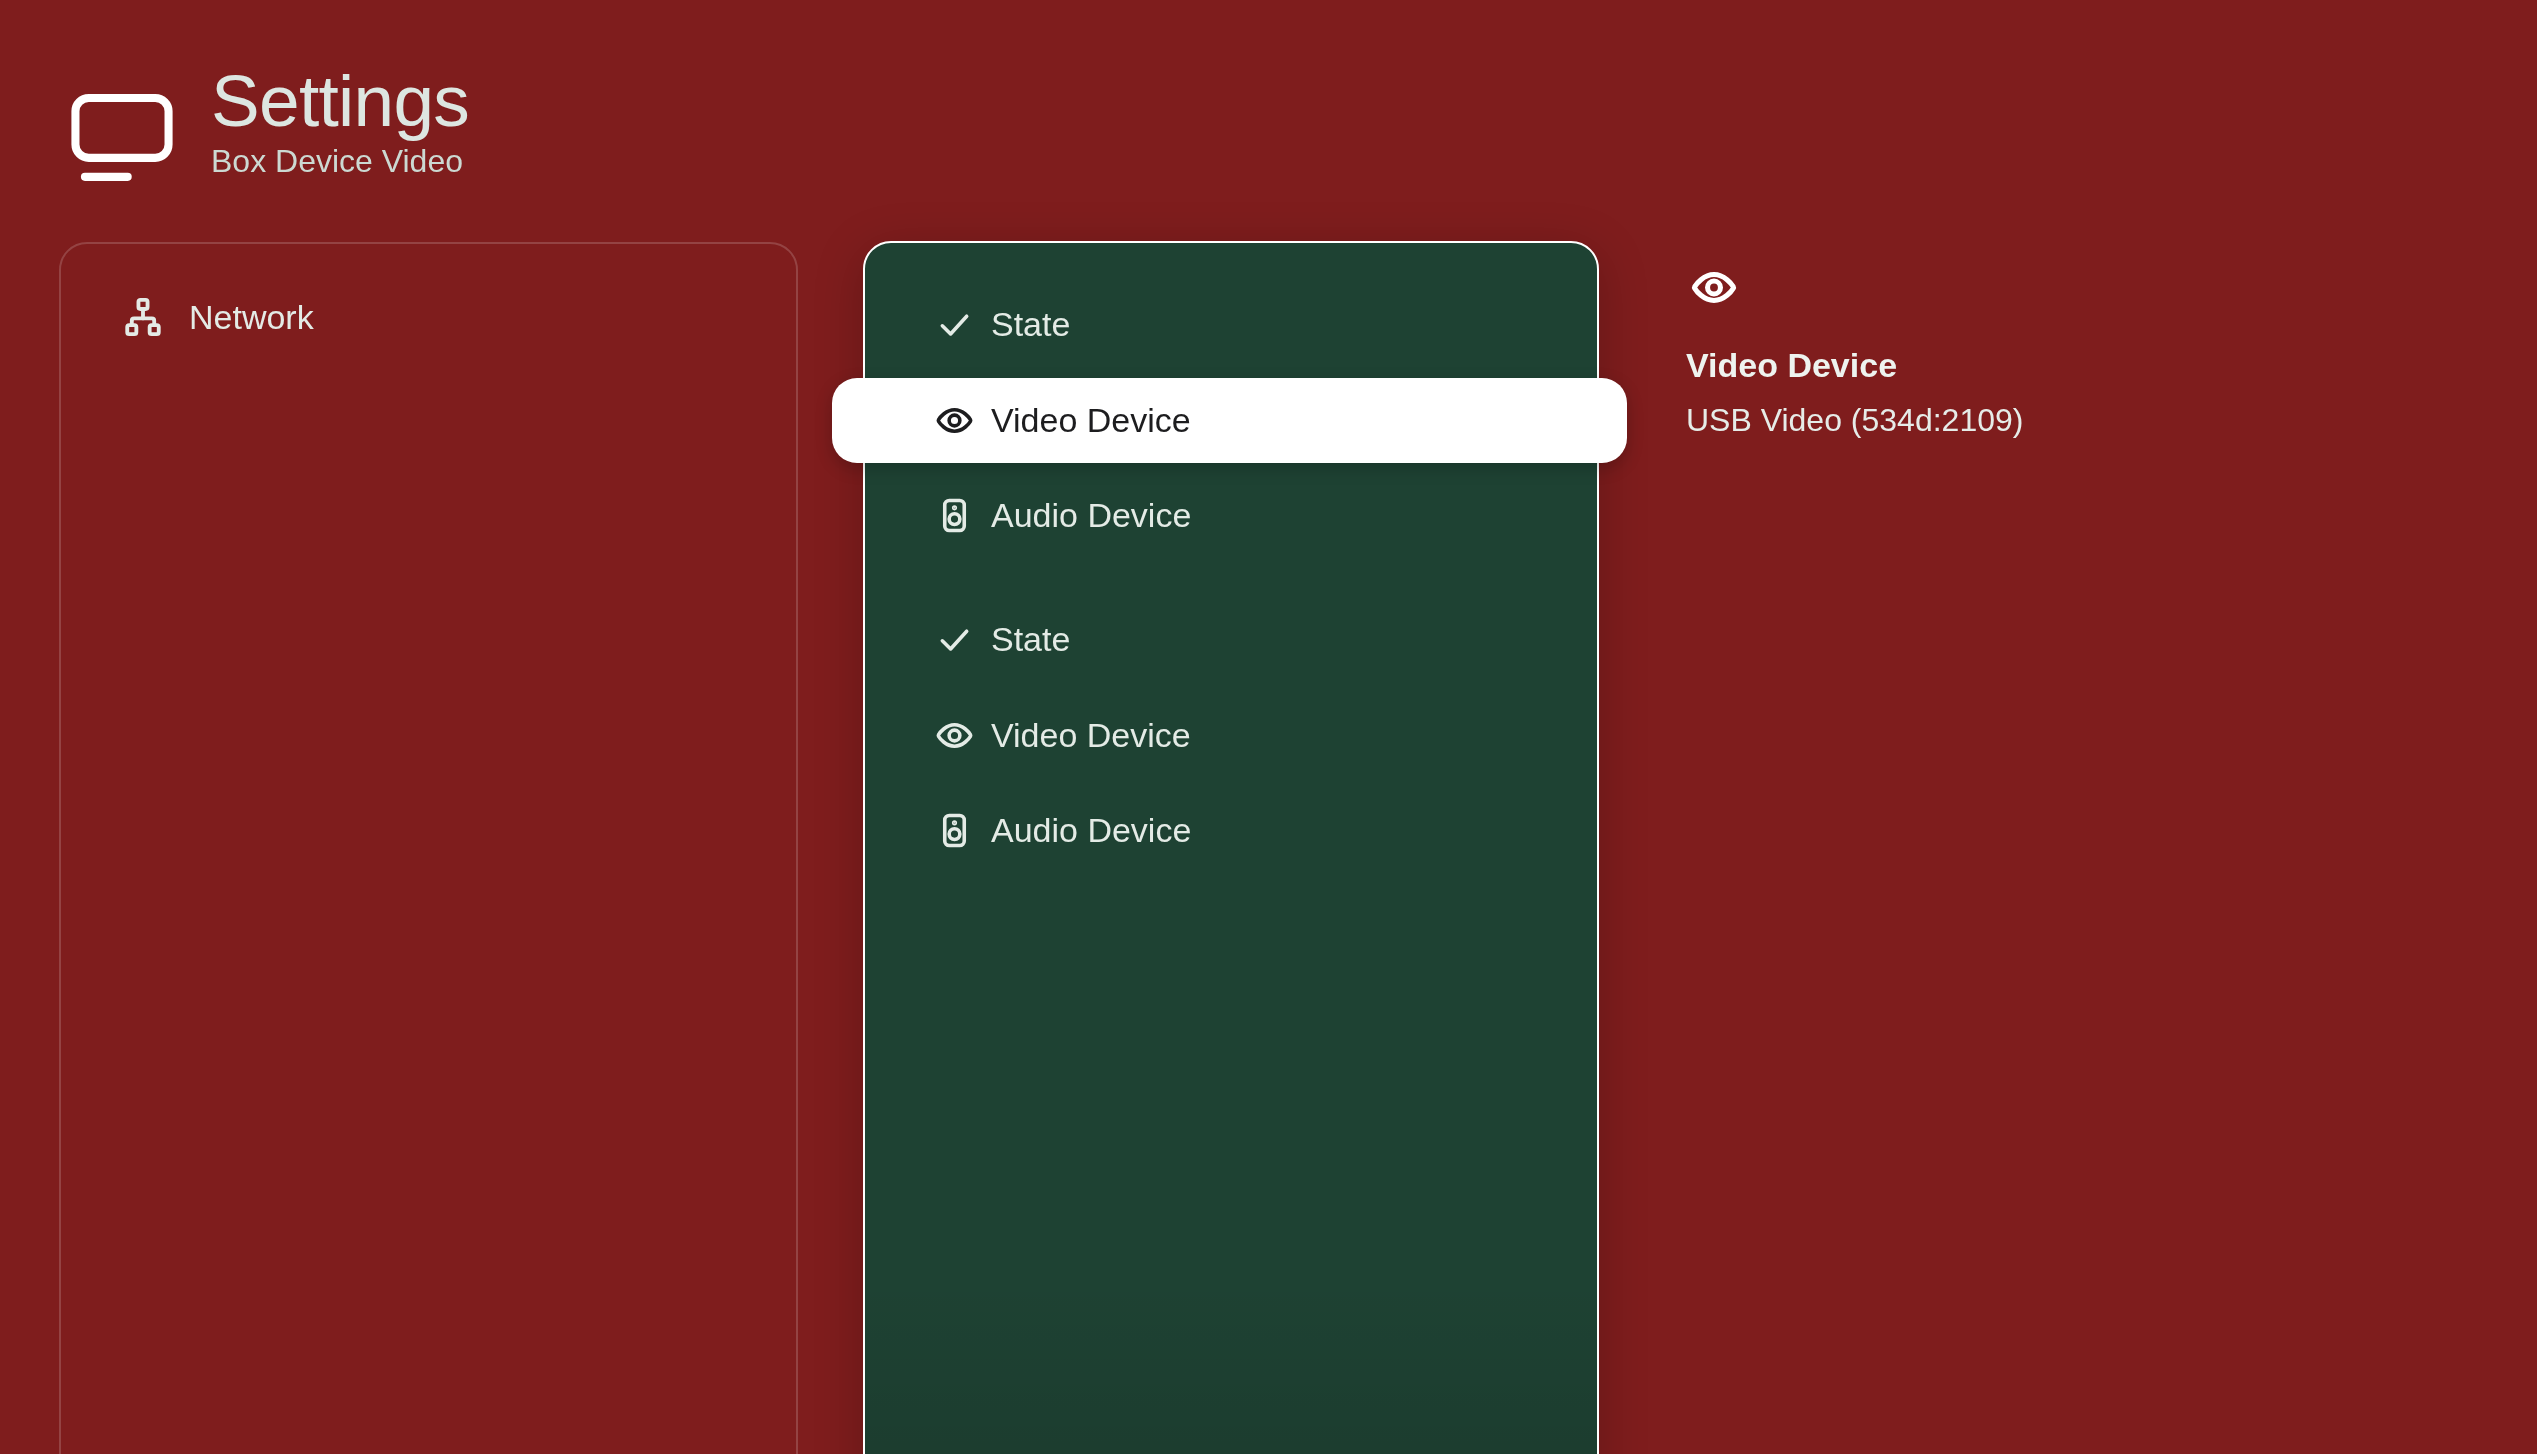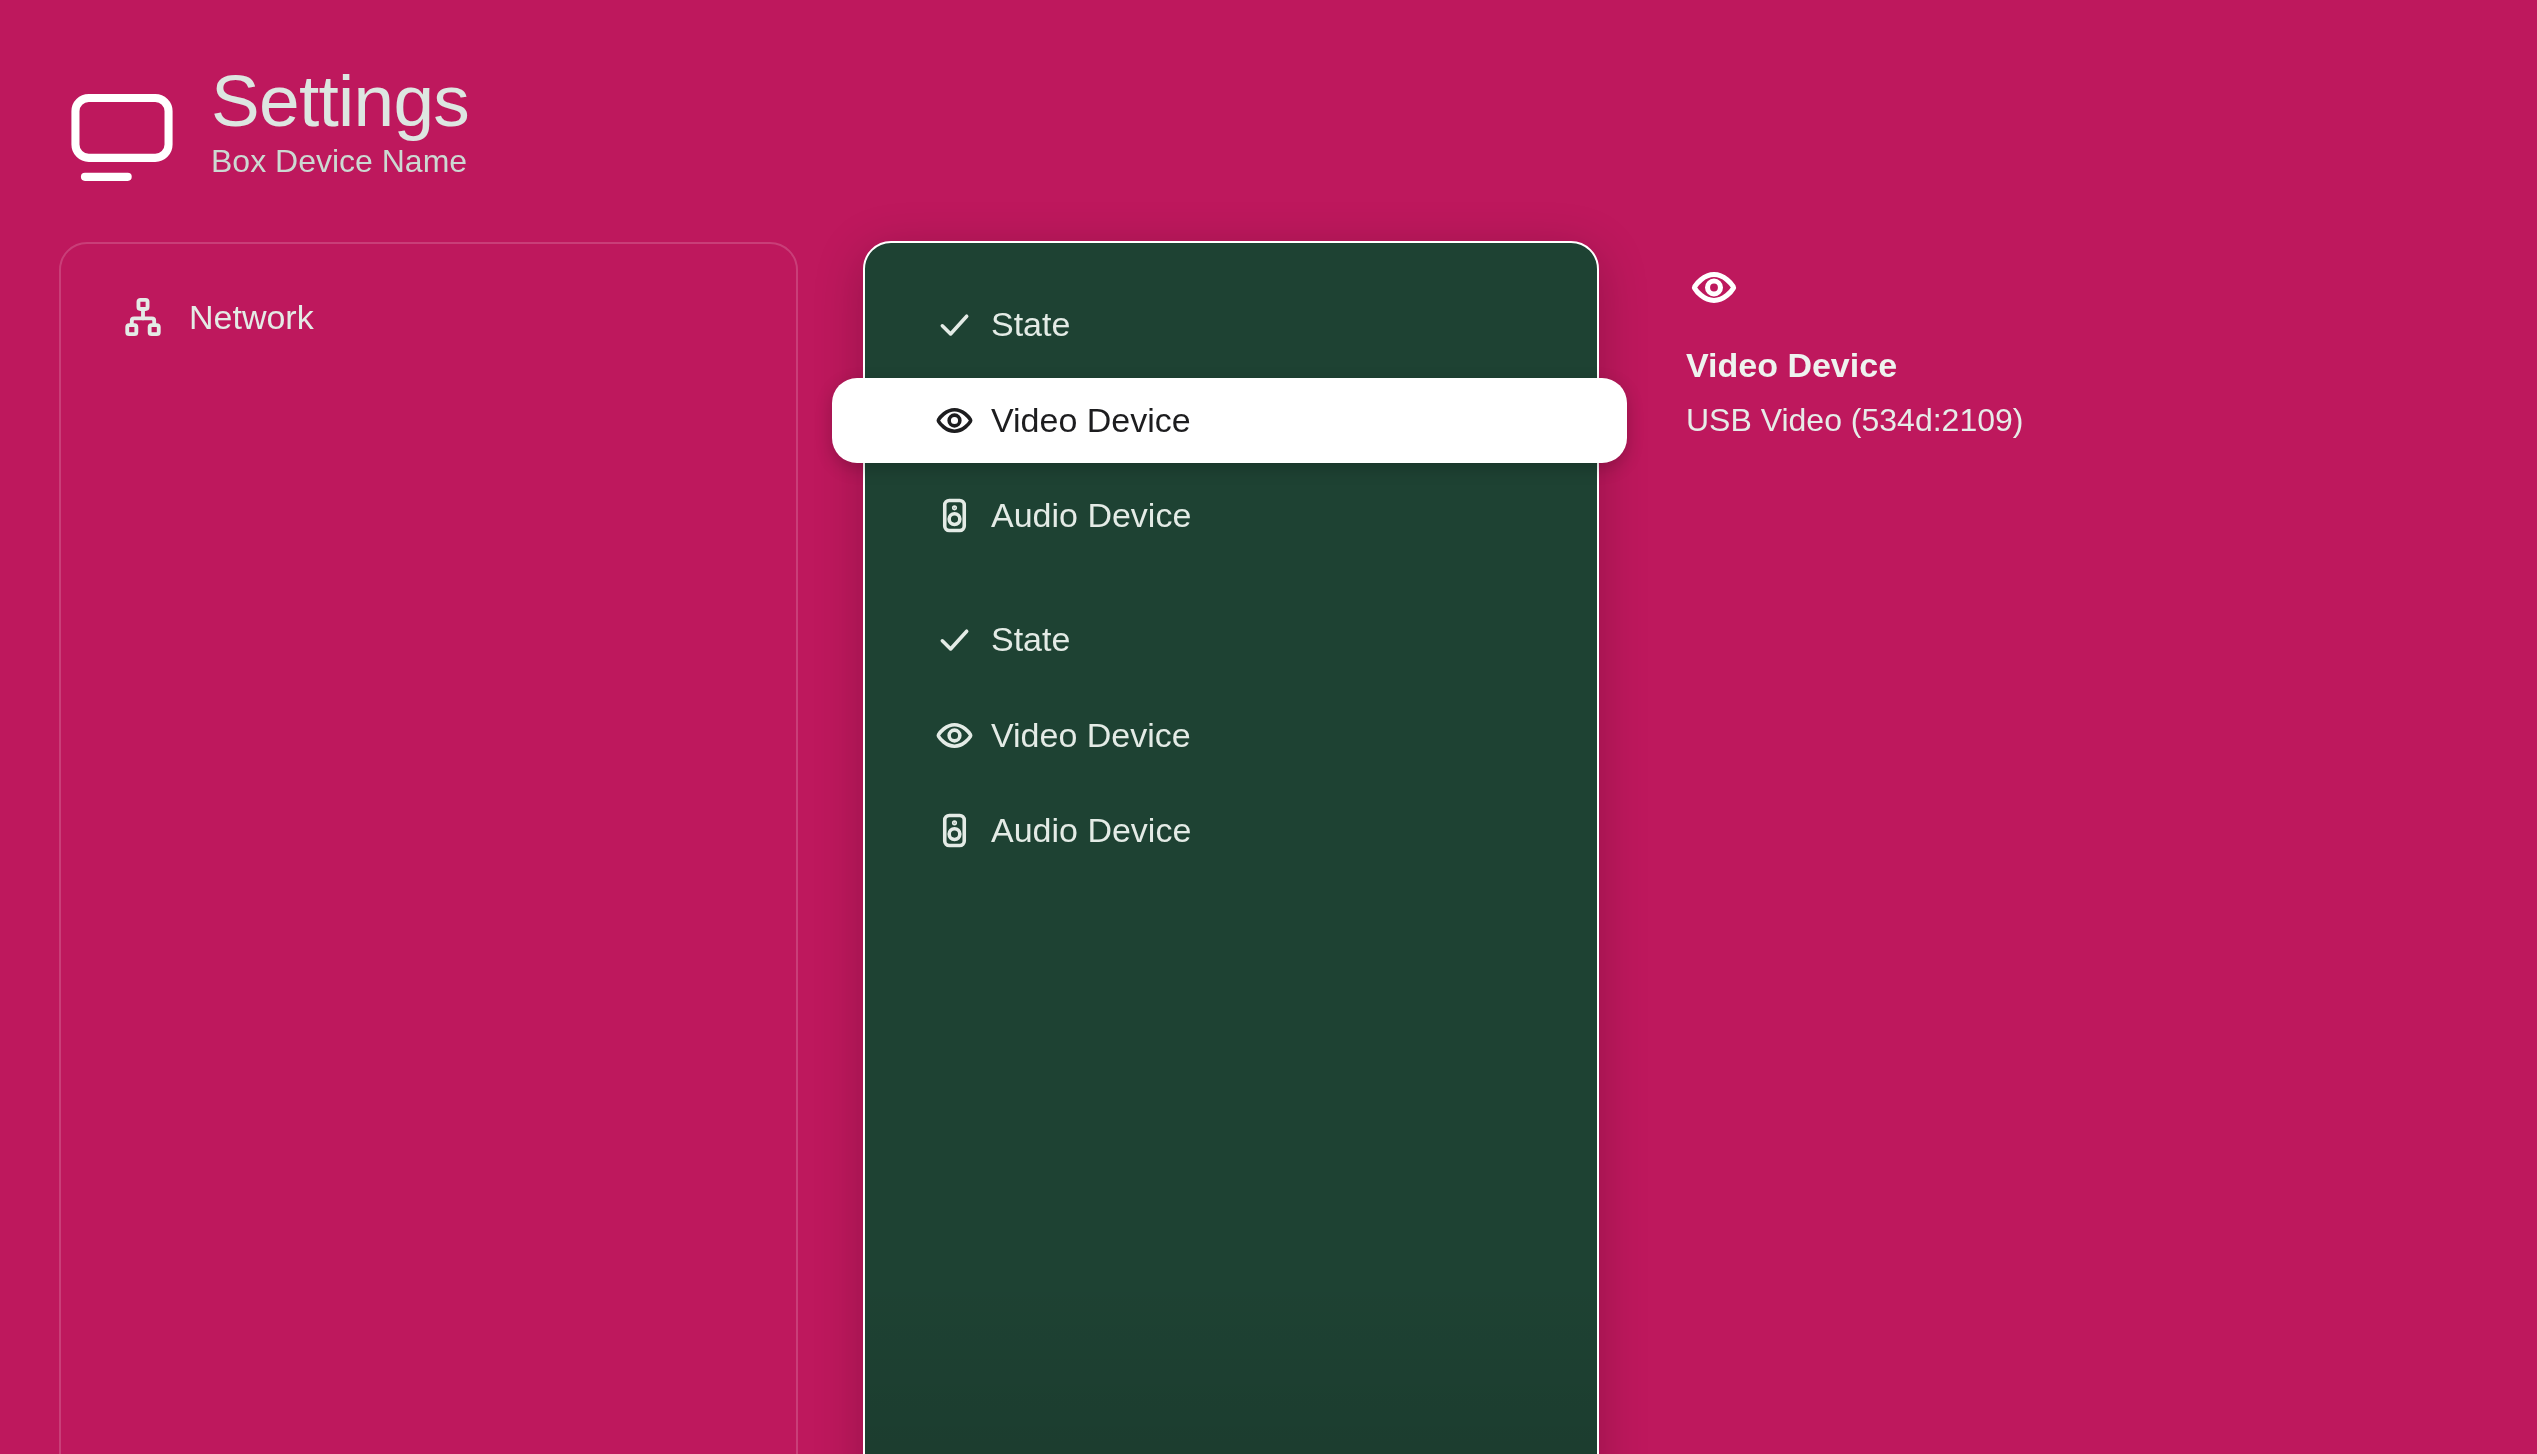--- a/index.html
+++ b/index.html
@@ -1,18 +1,18 @@
 <!DOCTYPE html>
 <html style="font-size:11.3px"><head>
 <meta charset="utf-8">
 <style>
   html,body{margin:0;padding:0;background:#2d5a49;}
   .screen{
     position:relative;width:2538px;height:1455px;overflow:hidden;
-    background:#be185d;
+    background:#7f1d1d;
     font-family:"Liberation Sans", sans-serif;
     color:#e4ebe6;
   }
   svg{display:block;}
 
   
   .hdr-icon{position:absolute;left:60px;top:79px;color:#ffffff;}
   .hdr-titles{position:absolute;left:211px;top:62px;}
   .hdr-title{font-size:73px;line-height:78px;color:#dde6e1;letter-spacing:-0.7px;}
   .hdr-subtitle{font-size:32px;line-height:37px;margin-top:2.8px;color:#ccd9d2;}
@@ -73,21 +73,21 @@
 <div class="screen">
 
   <span class="hdr-icon">
     <svg width="124" height="114" viewBox="0 0 26 24" fill="none" stroke="currentColor" stroke-width="1.7" stroke-linecap="round" stroke-linejoin="round">
       <rect x="3.2" y="4" width="19.6" height="12.6" rx="2.8"></rect>
       <path d="M5.2 20.6h9"></path>
     </svg>
   </span>
   <div class="hdr-titles">
     <div class="hdr-title">Settings</div>
-    <div class="hdr-subtitle">Box Device Name</div>
+    <div class="hdr-subtitle">Box Device Video</div>
   </div>
 
   <nav class="sidebar">
     <div class="side-item">
       <span class="icn">
         <svg width="42" height="42" viewBox="0 0 24 24" fill="none" stroke="currentColor" stroke-width="2.2" stroke-linecap="round" stroke-linejoin="round">
           <rect x="9.4" y="2.2" width="5.2" height="5.2" rx="1.1"></rect>
           <rect x="3" y="16.6" width="5.2" height="5.2" rx="1.1"></rect>
           <rect x="15.8" y="16.6" width="5.2" height="5.2" rx="1.1"></rect>
           <path d="M12 7.4v5.4"></path>

